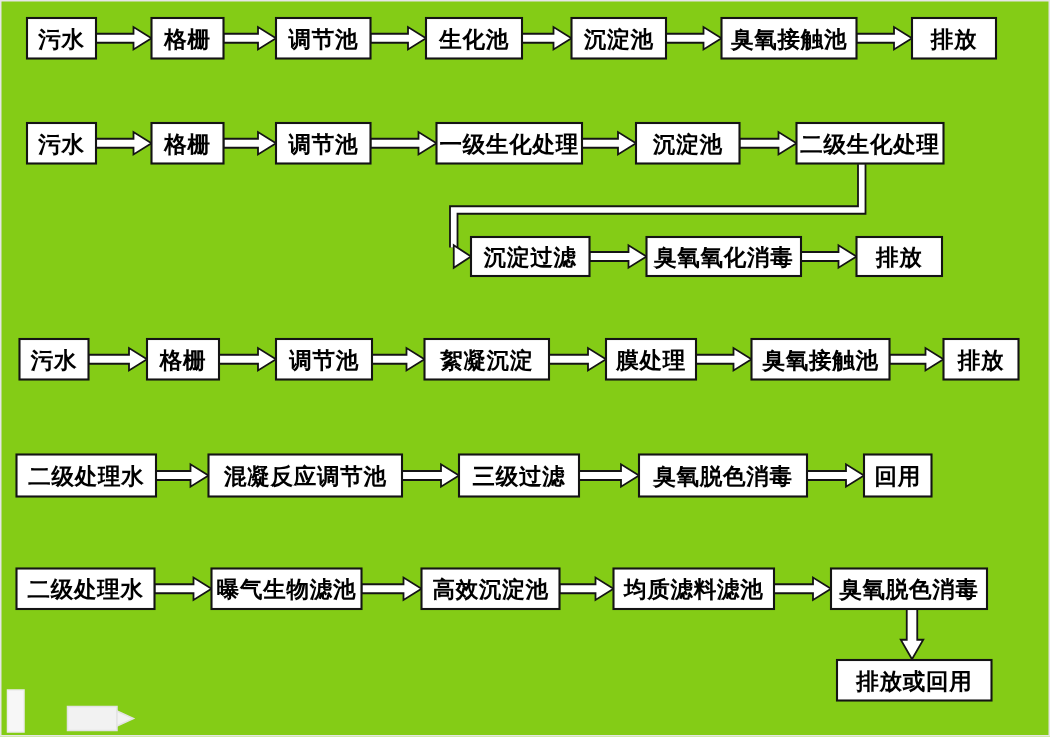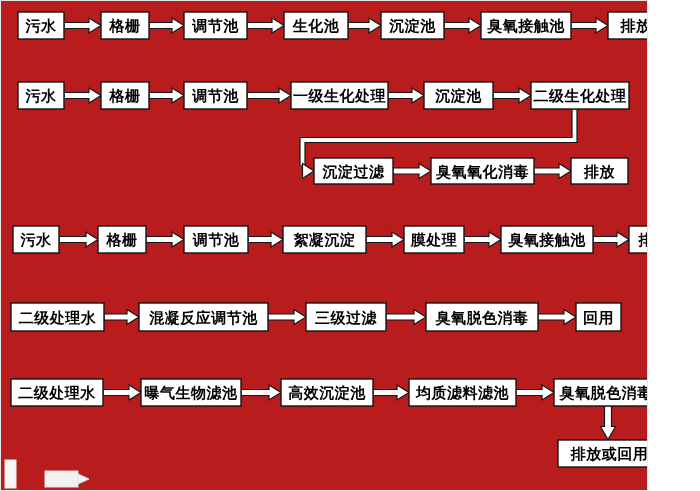--- a/index.html
+++ b/index.html
@@ -1,20 +1,20 @@
 <!DOCTYPE html>
 <html><head>
 <meta charset="utf-8">
 <style>
   html,body{margin:0;padding:0;background:#ffffff;}
   .canvas{
     position:relative;
-    width:648px;height:491px;
+    width:700px;height:491px;
     box-sizing:border-box;
-    background:#b91c1c;
+    background:#84cc16;
     border:1px solid #e6e6e6;
     font-family:"DejaVu Sans",sans-serif;
     overflow:hidden;
   }
   svg{display:block;}
   .box{fill:#ffffff;stroke:#141414;stroke-width:1.4;}
   .lbl{
     font-family:"DejaVu Sans",sans-serif;
     font-size:15px;font-weight:bold;fill:#000000;
     text-anchor:middle;letter-spacing:0.5px;

